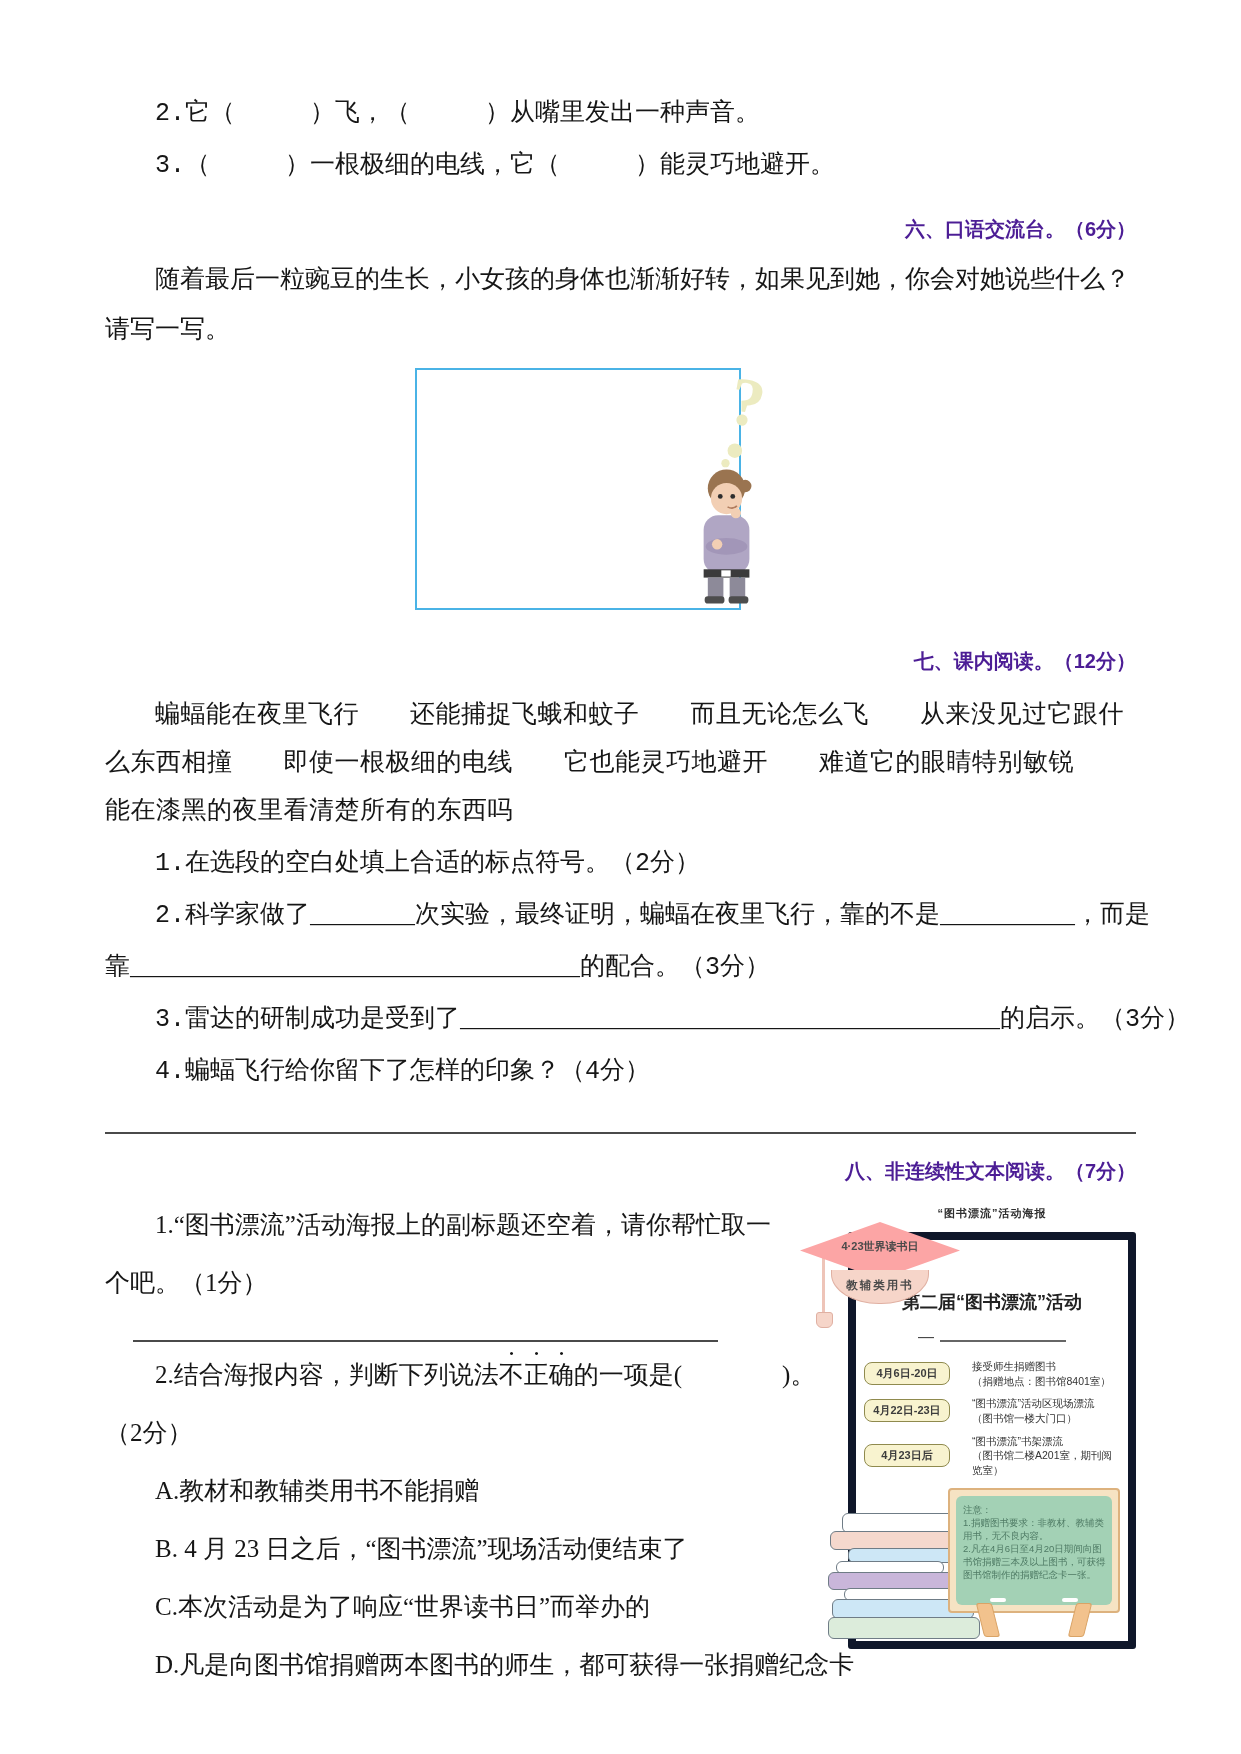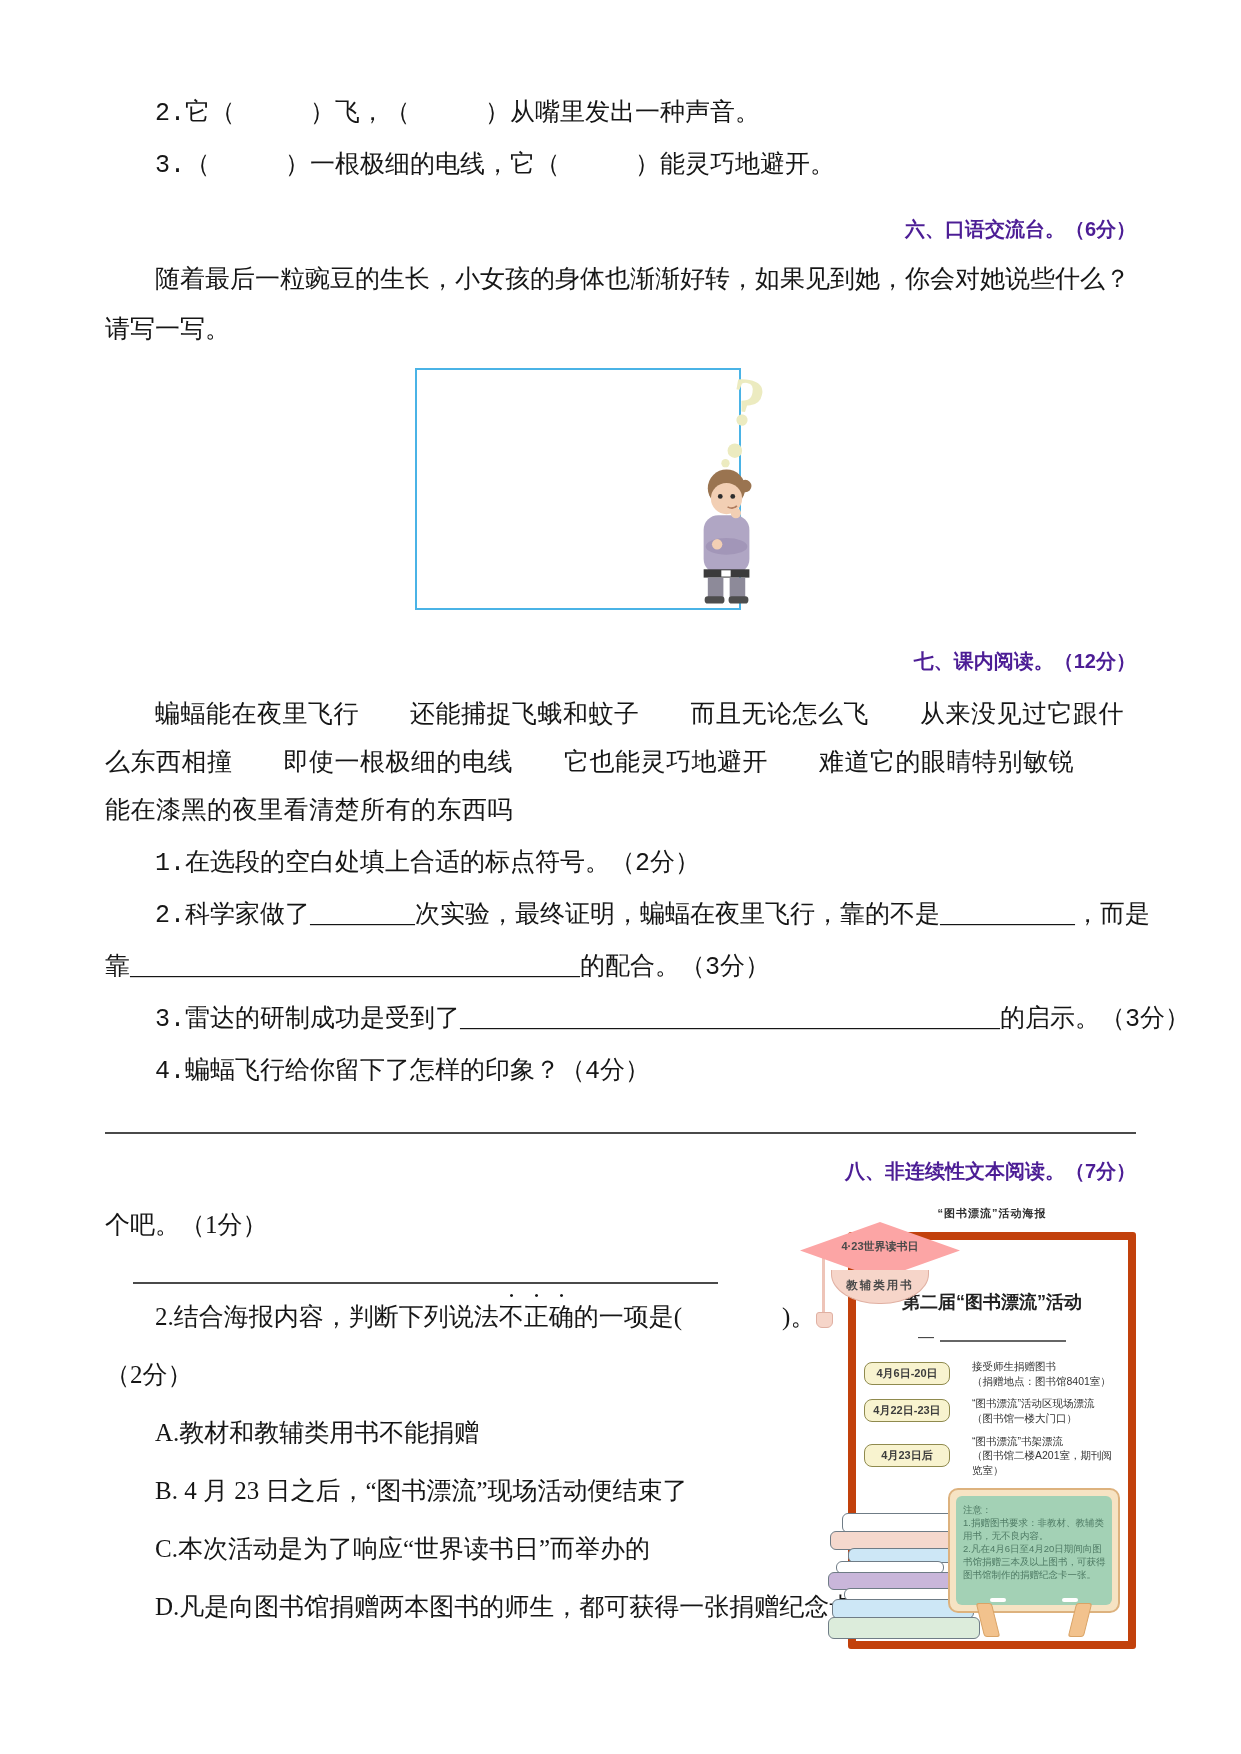--- a/index.html
+++ b/index.html
@@ -35,21 +35,21 @@
   .sec8{margin-top:2px;}
   .sec8:after{content:"";display:block;clear:both;}
   .line8{font-size:25px;line-height:58px;margin:0;white-space:nowrap;}
   .emph{
     -webkit-text-emphasis:filled dot;-webkit-text-emphasis-position:over right;
     text-emphasis:filled dot;text-emphasis-position:over right;
   }
   
   .poster{float:right;width:330px;margin:4px 0 6px 12px;position:relative;font-family:"Liberation Sans","DejaVu Sans",sans-serif;}
   .poster-caption{margin-left:42px;text-align:center;font-weight:bold;font-size:11px;color:#2f2f2f;letter-spacing:1px;line-height:26px;}
-  .poster-frame{margin-left:42px;margin-top:6px;border:8px solid #c2410c;border-radius:3px;background:#fff;padding:4px 6px 6px 6px;}
+  .poster-frame{margin-left:42px;margin-top:6px;border:8px solid #0f172a;border-radius:3px;background:#fff;padding:4px 6px 6px 6px;}
   .poster-title{margin-top:46px;text-align:center;font-weight:bold;font-size:18px;color:#222;}
   .poster-subtitle{text-align:center;margin-top:8px;font-size:16px;color:#444;height:26px;}
   .sub-blank{display:inline-block;width:126px;border-bottom:2px solid #666;height:18px;margin-left:6px;}
   .sched{margin:10px 0 0 2px;}
   .srow{display:flex;align-items:center;margin-bottom:7px;gap:16px;}
   .chip{
     flex:0 0 auto;min-width:76px;text-align:center;
     background:#f8f3cf;border:1.5px solid #8f8a4e;border-radius:8px;
     font-size:11px;font-weight:bold;color:#3c3c3c;padding:3px 4px;margin-right:6px;
   }
@@ -62,21 +62,21 @@
   .b1{width:112px;height:20px;margin-left:14px;background:#fff;}
   .b2{width:136px;height:19px;margin-left:2px;background:#f5d8cd;}
   .b3{width:118px;height:15px;margin-left:20px;background:#cde7f6;}
   .b4{width:108px;height:13px;margin-left:8px;background:#fff;}
   .b5{width:126px;height:18px;margin-left:0;background:#c9b6da;}
   .b6{width:116px;height:13px;margin-left:16px;background:#fff;}
   .b7{width:142px;height:20px;margin-left:4px;background:#cde7f6;}
   .b8{width:152px;height:22px;margin-left:0;background:#dcecdb;}
   
   .board{position:absolute;right:2px;bottom:22px;width:172px;}
-  .board-frame{background:#f6e3c3;border:2px solid #ddb27e;border-radius:10px;padding:6px;position:relative;}
+  .board-frame{background:#f6e3c3;border:2px solid #ddb27e;border-radius:4px;padding:6px;position:relative;}
   .board-green{background:#a3d1b5;border-radius:6px;padding:7px 6px 10px 7px;min-height:92px;position:relative;}
   .board-note{font-size:9.5px;line-height:1.38;color:#4e7a64;white-space:pre-line;}
   .tray{position:absolute;bottom:3px;width:16px;height:4px;background:#fff;border-radius:2px;}
   .tray.t1{left:34px;} .tray.t2{right:34px;}
   .leg{position:absolute;bottom:-26px;width:14px;height:32px;background:#f2c28d;border:1.5px solid #d9a366;border-radius:3px;}
   .leg.l{left:30px;transform:skewX(14deg);}
   .leg.r{right:30px;transform:skewX(-14deg);}
   
   .cap{position:absolute;left:-6px;top:22px;width:160px;z-index:3;}
   .cap-top{
@@ -198,20 +198,21 @@
       <div class="cap">
         <div class="tassel-line"></div>
         <div class="tassel-end"></div>
         <div class="cap-top">
             <span>4·23世界读书日</span>
           </div>
         <div class="cap-band">教辅类用书</div>
       </div>
     </div>
 
+    <p class="line8 indent">1.“图书漂流”活动海报上的副标题还空着，请你帮忙取一</p>
     <p class="line8">个吧。（1分）</p>
     <div class="answer-line short"></div>
     <p class="line8 indent"><span>2.结合海报内容，判断下列说法</span><span class="emph">不正确</span><span>的一项是(　　　　)。</span></p>
     <p class="line8">（2分）</p>
     <p class="line8 indent">A.教材和教辅类用书不能捐赠</p>
     <p class="line8 indent">B. 4 月 23 日之后，“图书漂流”现场活动便结束了</p>
     <p class="line8 indent">C.本次活动是为了响应“世界读书日”而举办的</p>
     <p class="line8 indent">D.凡是向图书馆捐赠两本图书的师生，都可获得一张捐赠纪念卡</p>
   </div>
 

